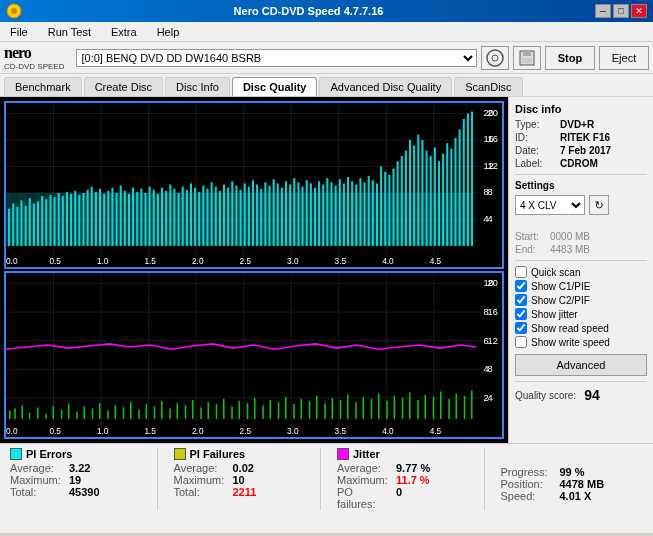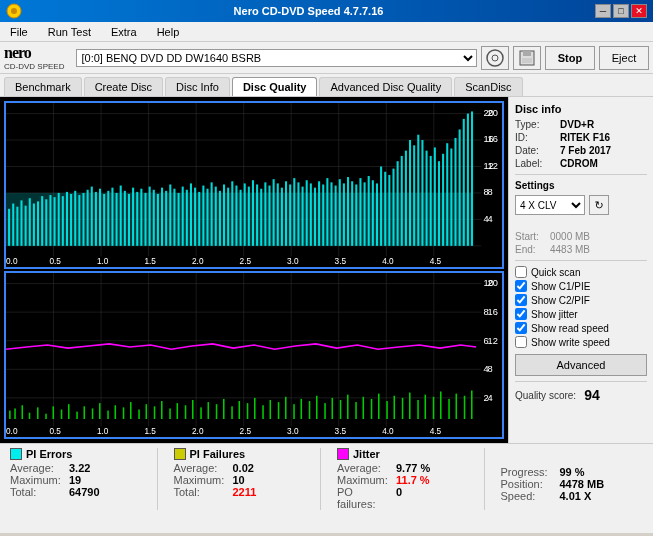--- a/index.html
+++ b/index.html
@@ -716,21 +716,21 @@
       <div class="stat-row">
         <span class="stat-key">Average:</span>
         <span class="stat-val">3.22</span>
       </div>
       <div class="stat-row">
         <span class="stat-key">Maximum:</span>
         <span class="stat-val">19</span>
       </div>
       <div class="stat-row">
         <span class="stat-key">Total:</span>
-        <span class="stat-val">64790</span>
+        <span class="stat-val">45390</span>
       </div>
     </div>
 
     <div class="stat-col">
       <div class="stat-legend">
         <div class="legend-box" style="background:#cccc00;"></div>
         <span class="legend-label">PI Failures</span>
       </div>
       <div class="stat-row">
         <span class="stat-key">Average:</span>

